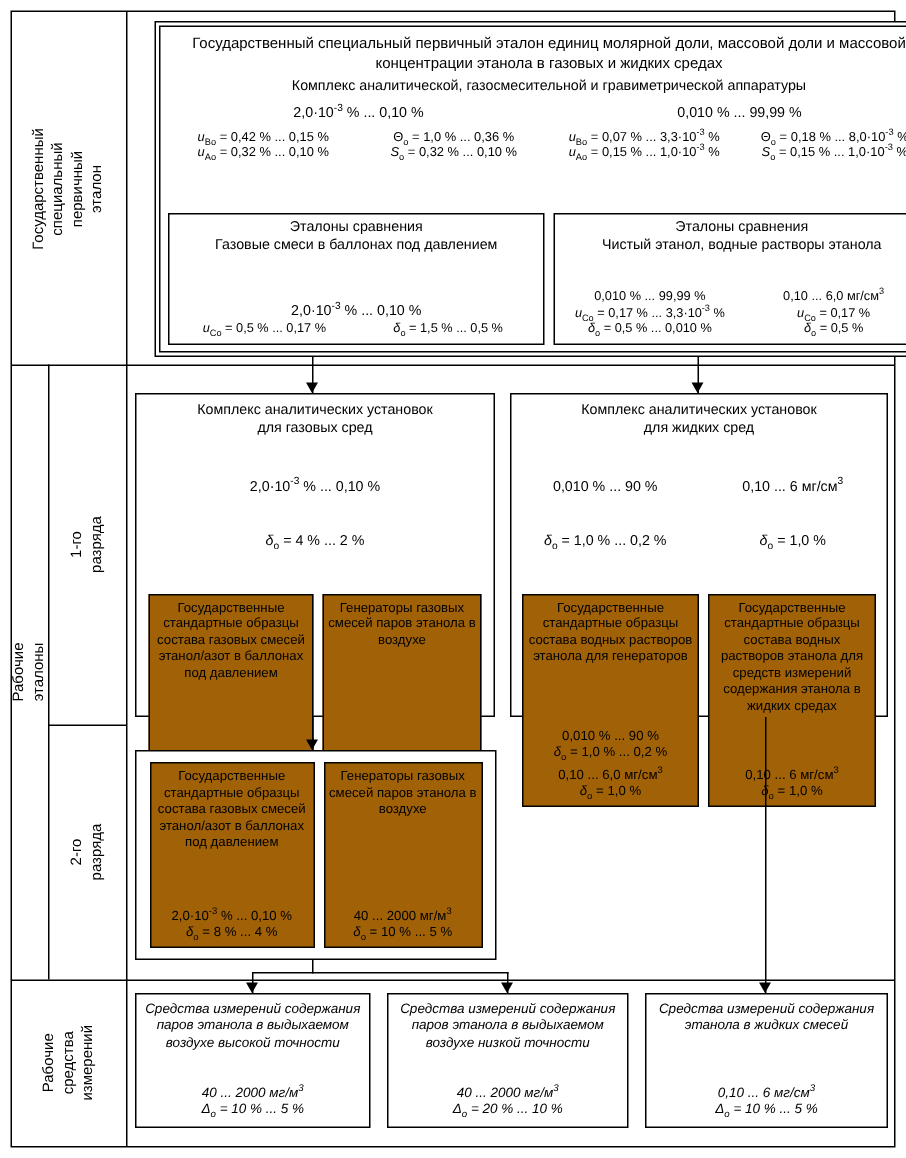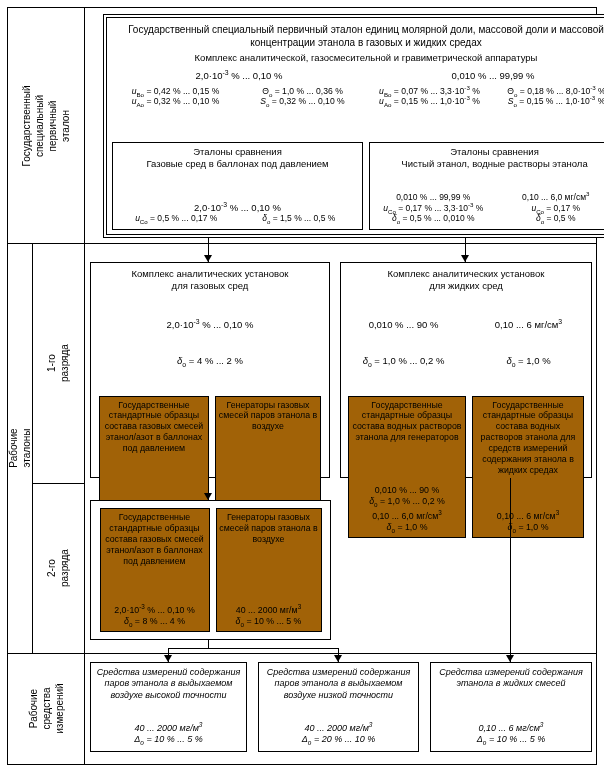--- a/index.html
+++ b/index.html
@@ -94,21 +94,21 @@
           </div>
           <div class="half ctr">
             <div>Θ<sub>о</sub> = 0,18 % ... 8,0·10<sup>-3</sup> %</div>
             <div><i>S</i><sub>о</sub> = 0,15 % ... 1,0·10<sup>-3</sup> %</div>
           </div>
         </div>
       </div>
       <div class="cmp-row">
         <div class="cmp">
           <div class="ctr">Эталоны сравнения</div>
-          <div class="ctr">Газовые сред в баллонах под давлением</div>
+          <div class="ctr">Газовые смеси в баллонах под давлением</div>
           <div class="ctr" style="margin-top:auto;">2,0·10<sup>-3</sup> % ... 0,10 %</div>
           <div class="row2 small" style="margin-bottom:2px;">
             <div class="half ctr"><i>u</i><sub>Со</sub> = 0,5 % ... 0,17 %</div>
             <div class="half ctr"><i>δ</i><sub>о</sub> = 1,5 % ... 0,5 %</div>
           </div>
         </div>
         <div class="cmp">
           <div class="ctr">Эталоны сравнения</div>
           <div class="ctr">Чистый этанол, водные растворы этанола</div>
           <div class="row2 small" style="margin-top:auto;">

